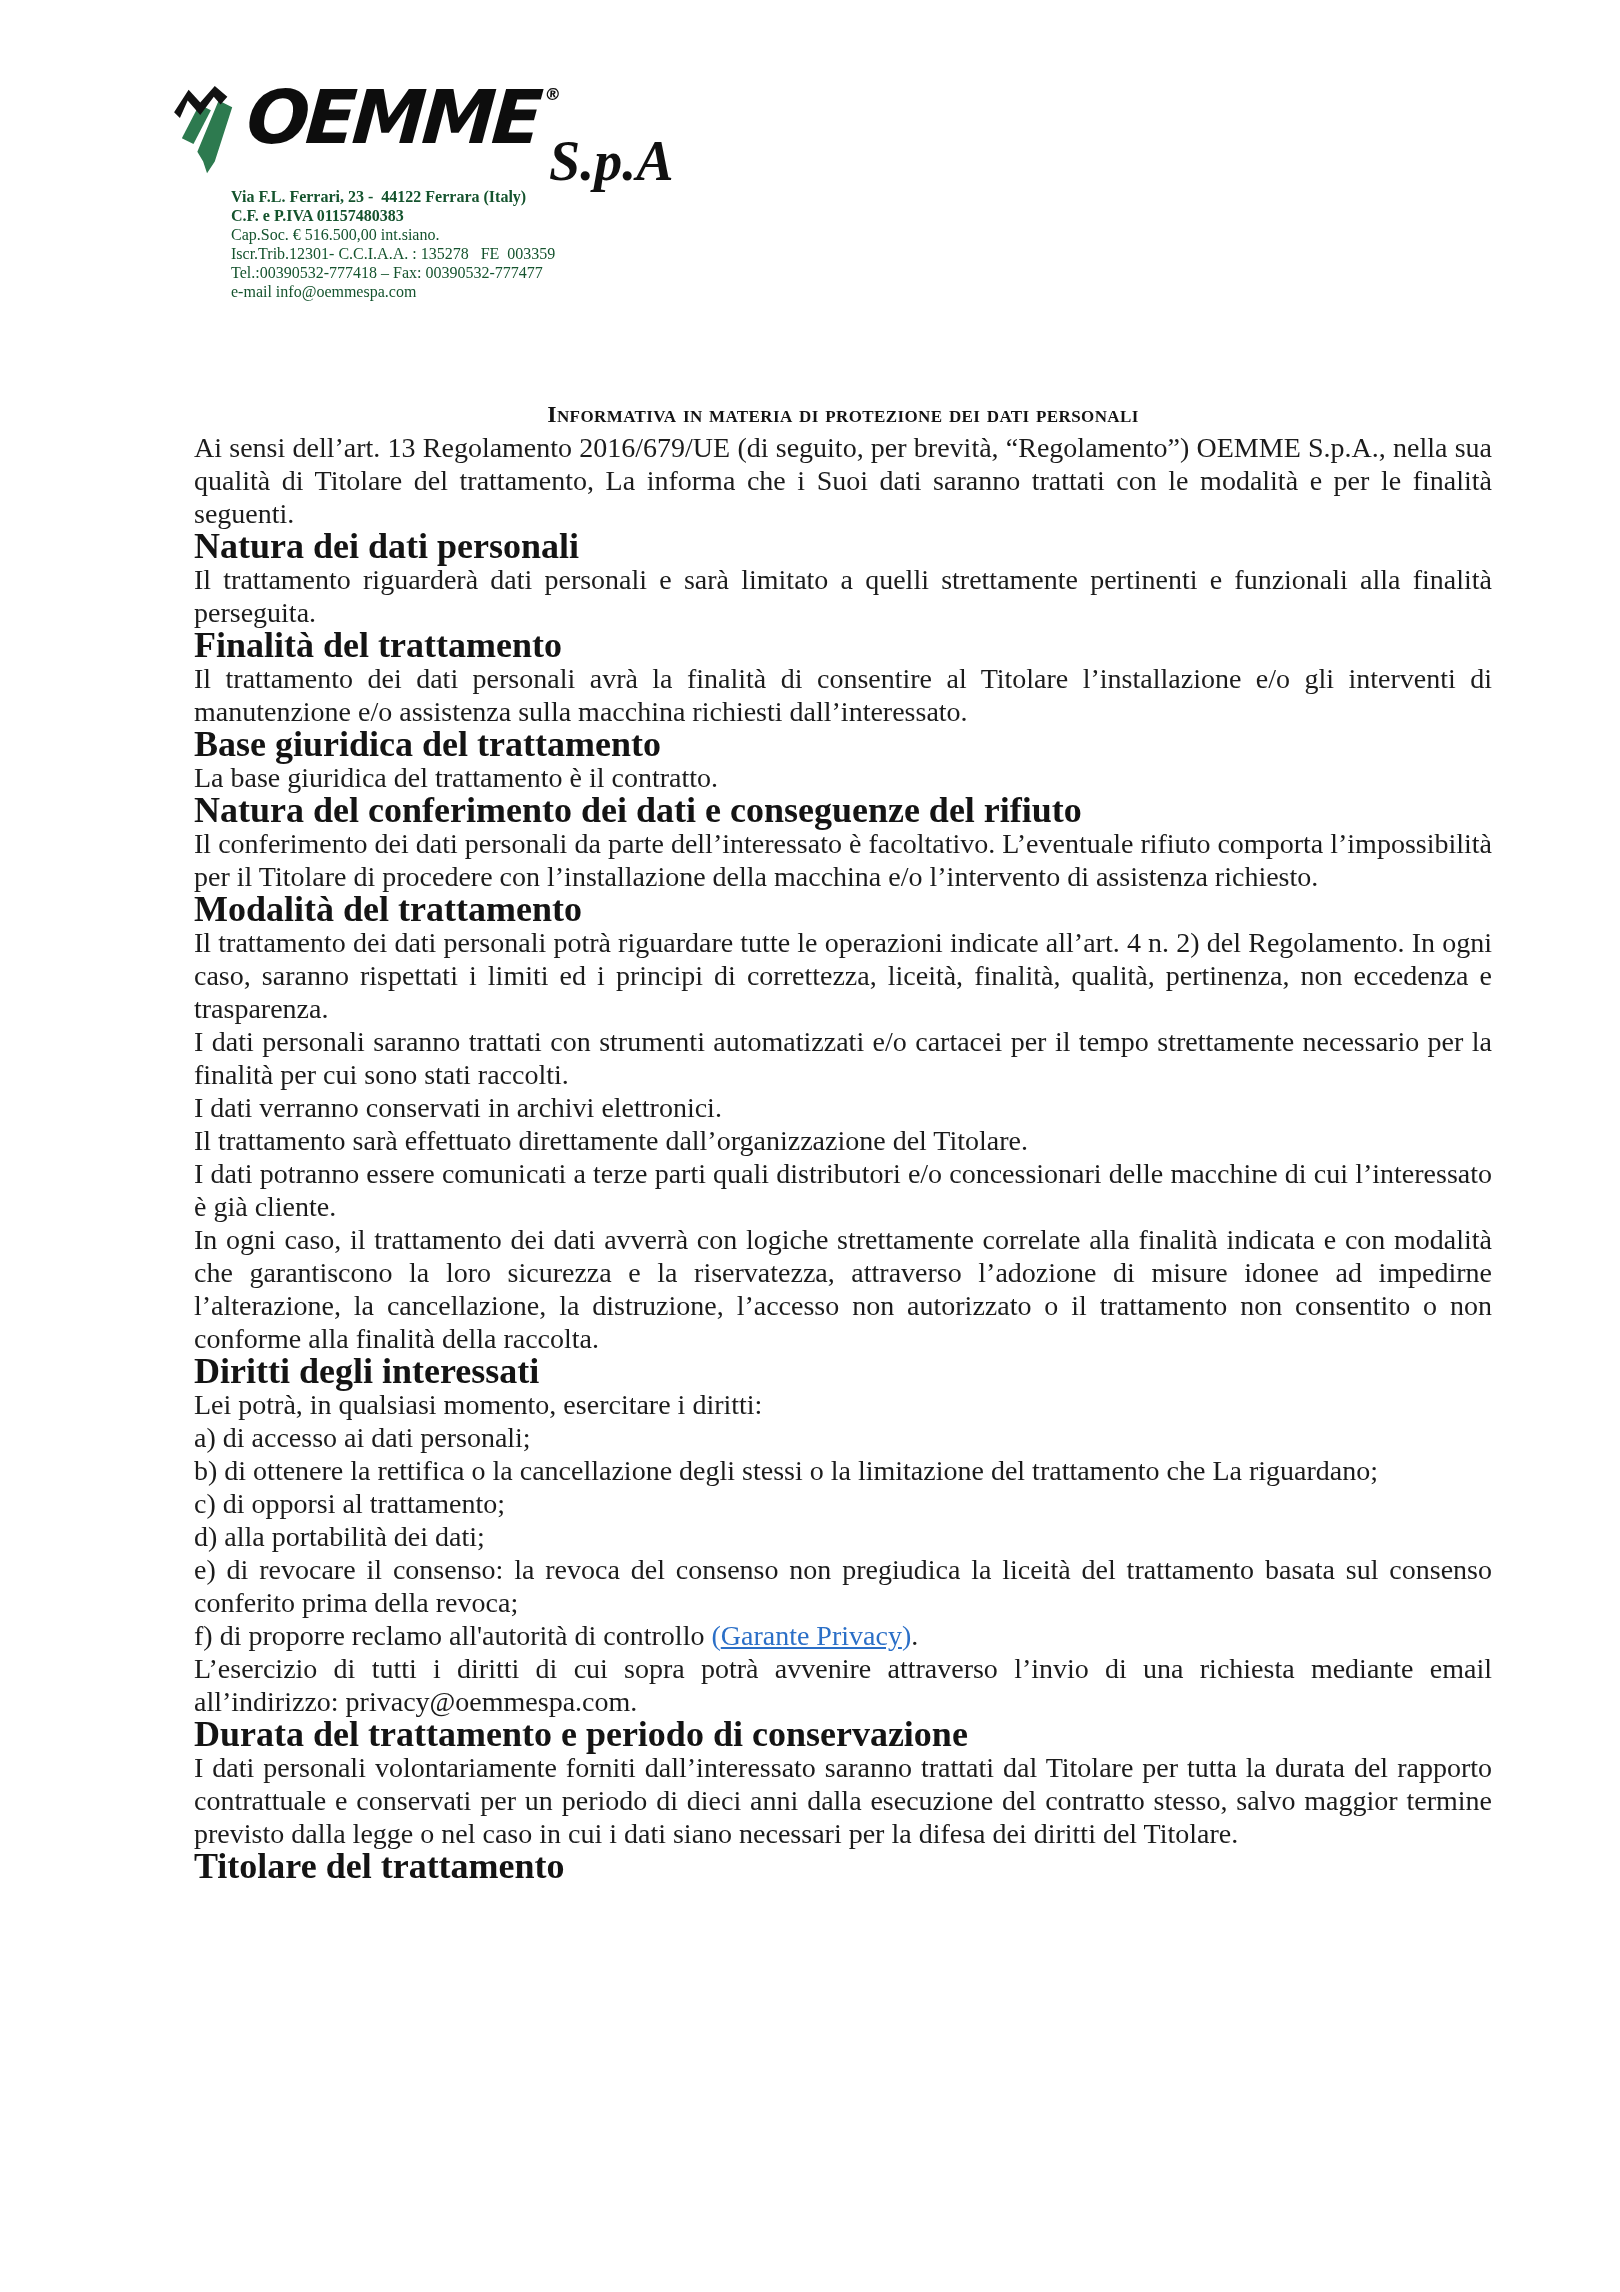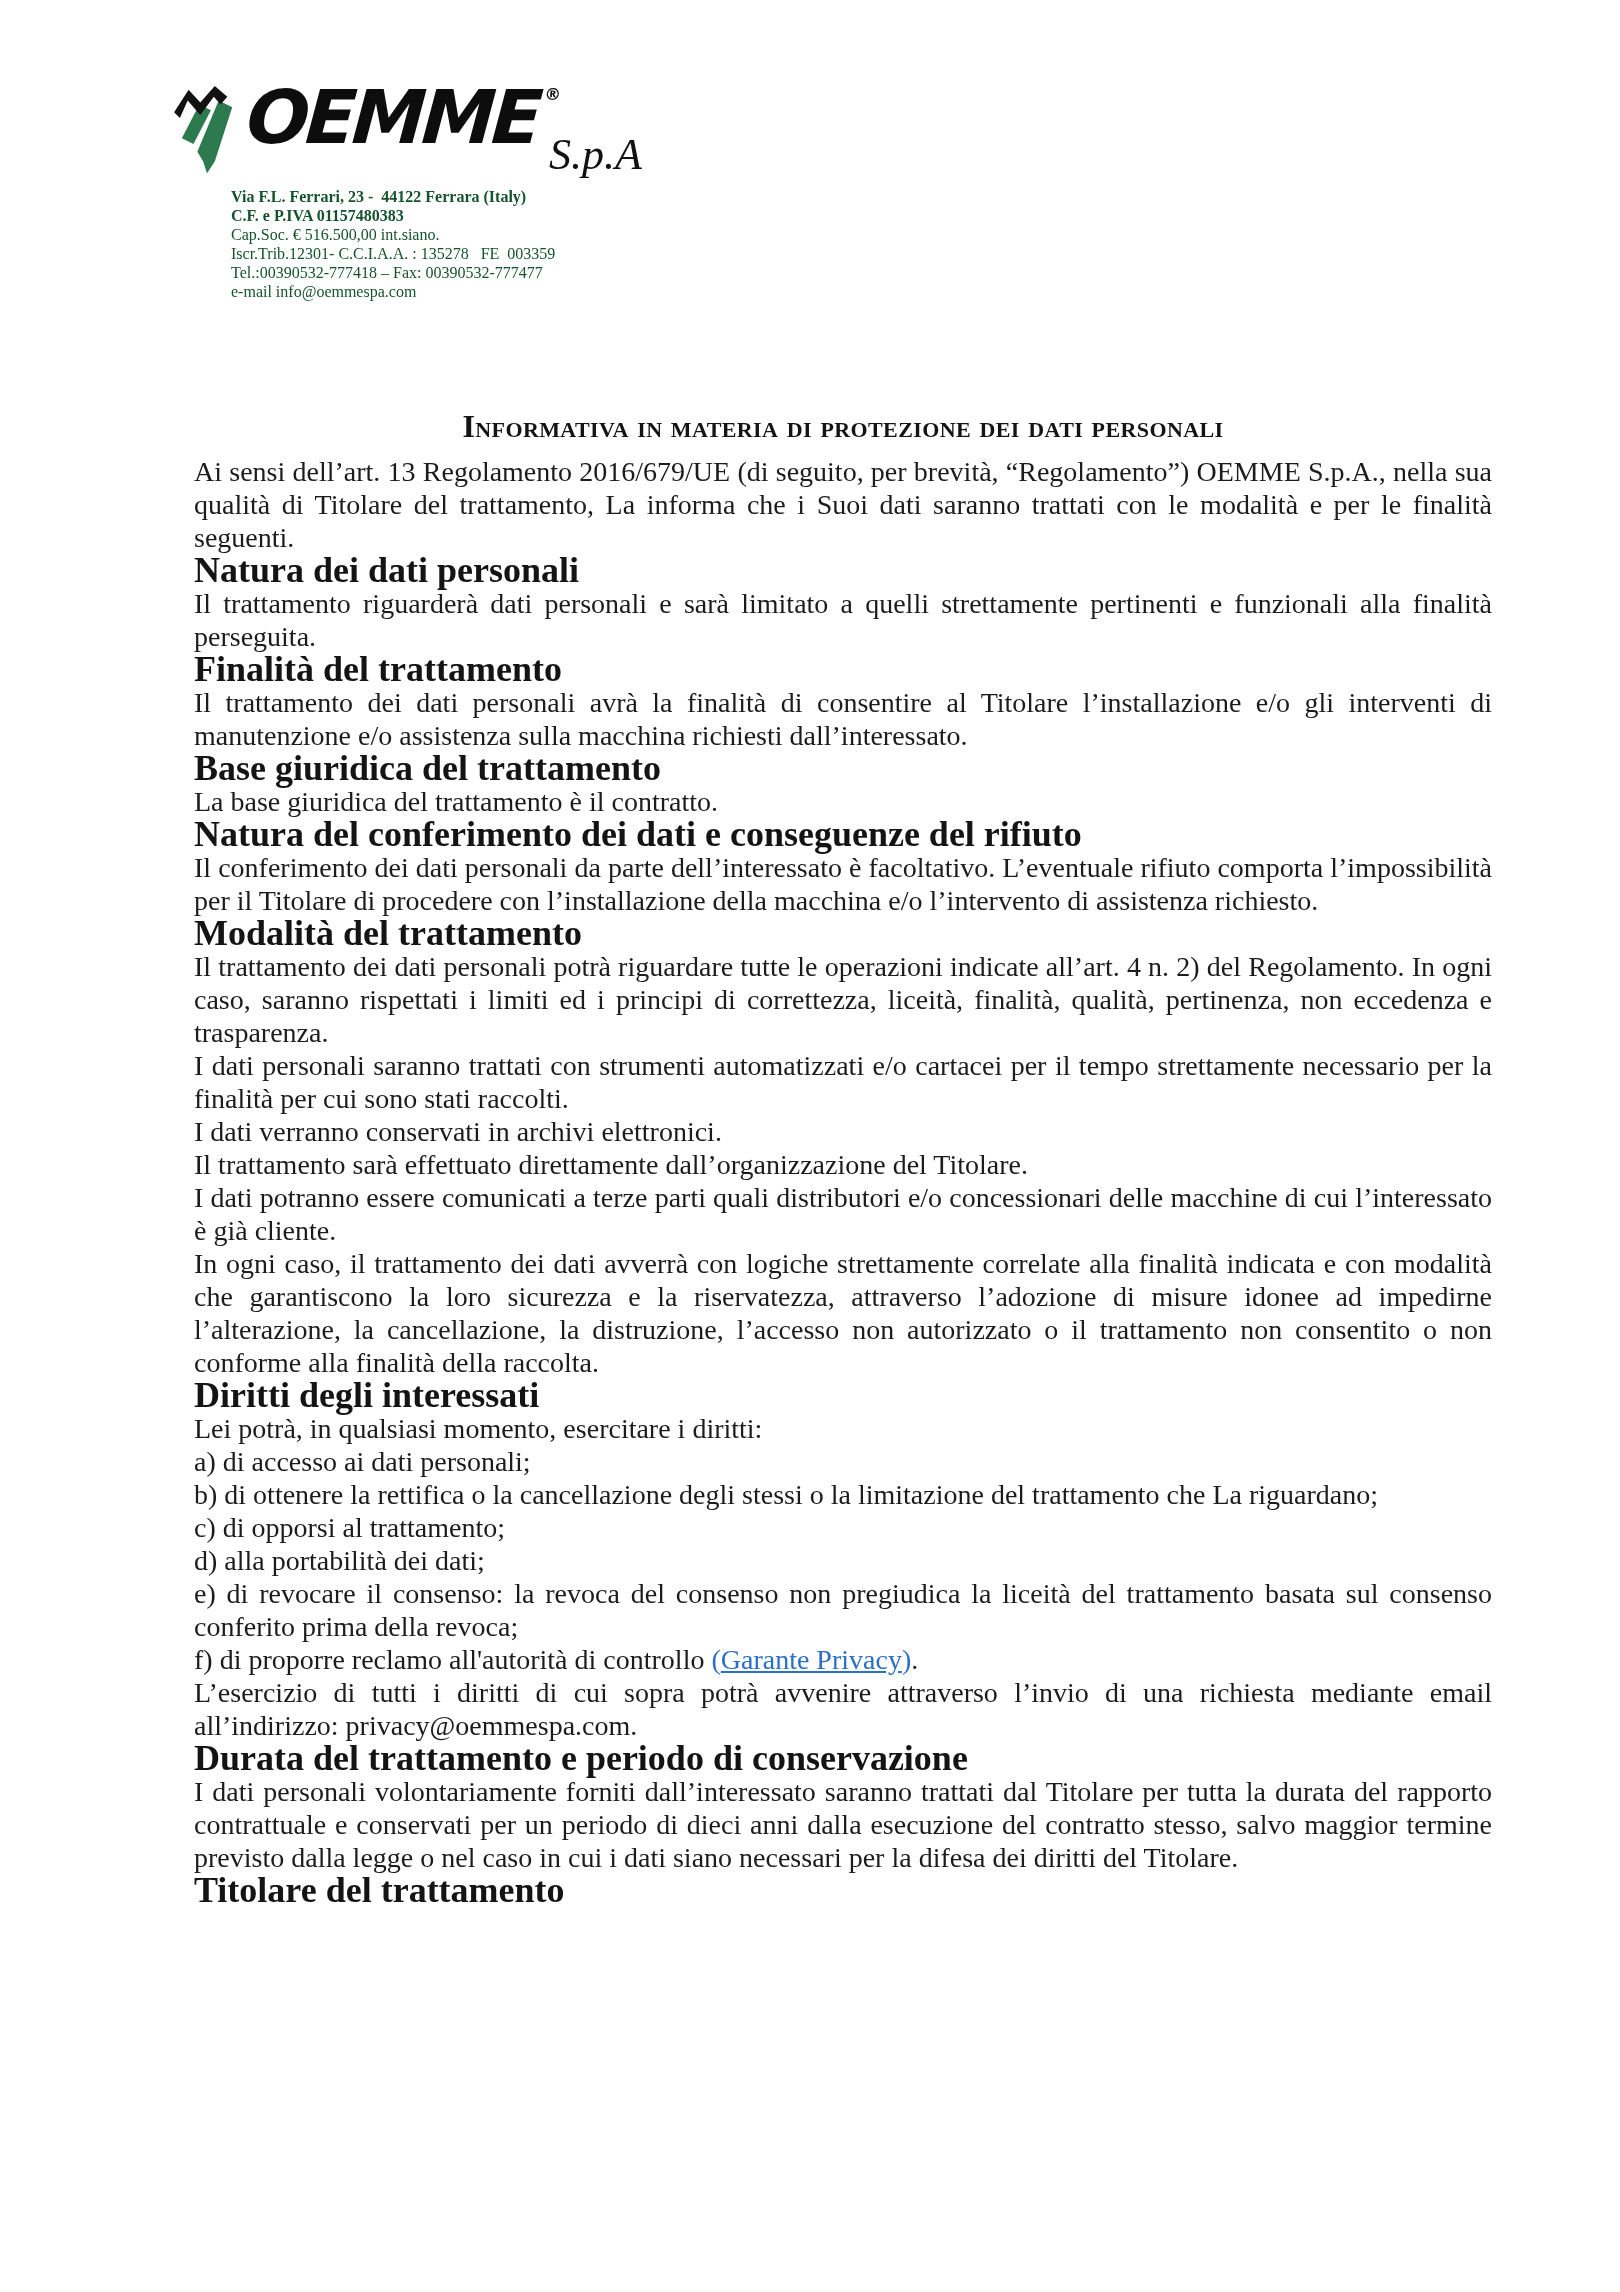--- a/index.html
+++ b/index.html
@@ -25,37 +25,37 @@
     font-size:74px;line-height:1;letter-spacing:-3.9px;
     color:#0d0d0d;transform:skewX(-4deg);
     white-space:nowrap;
   }
   .brand-word .reg{
     font-size:16.7px;letter-spacing:0;font-style:normal;
     position:relative;top:-43px;margin-left:3.9px;
   }
   .brand-spa{
     position:absolute;left:549px;top:133px;
-    font-weight:normal;font-style:italic;
-    font-size:44px;line-height:1;color:#111;
+    font-weight:bold;font-style:italic;
+    font-size:56px;line-height:1;color:#111;
     white-space:nowrap;
   }
   .address{
     position:absolute;left:231px;top:187px;
     font-size:16px;line-height:19px;color:#14532d;
     white-space:nowrap;
   }
   .address .bold{font-weight:bold;}
   
   .doc{
     position:absolute;left:194px;top:398px;width:1298px;
   }
   .doc-title{
-    margin:12px;
-    font-size:32px;line-height:33px;
+    margin:0;
+    font-size:24px;line-height:33px;
     font-weight:600;
     font-variant:small-caps;
     letter-spacing:0.4px;
     text-align:center;
     color:#141414;
   }
   .doc p{
     margin:0;
     font-size:28px;line-height:33px;
     text-align:justify;

